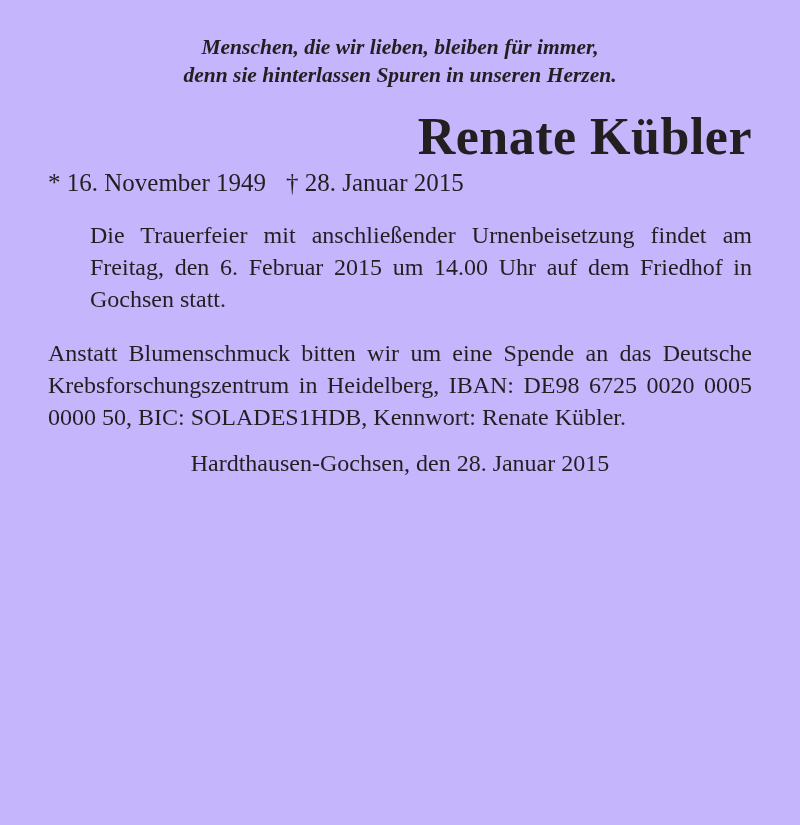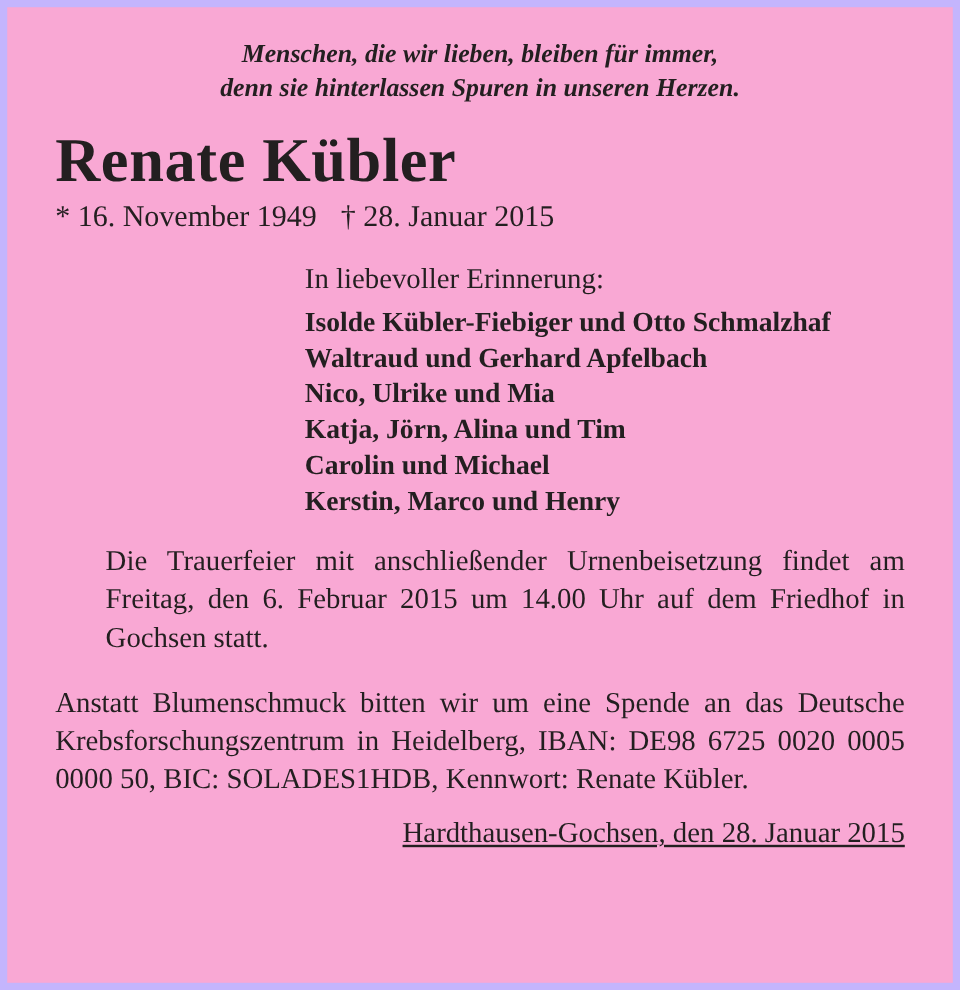--- a/index.html
+++ b/index.html
@@ -10,22 +10,22 @@
   body {
     font-family: "Liberation Serif", "DejaVu Serif", serif;
     color: #231f20;
   }
 
   .notice {
     position: relative;
     width: 800px;
     height: 825px;
     box-sizing: border-box;
-    background: #f9a8d4;
-    border: 6px solid #c4b5fd;
+    background: #c4b5fd;
+    border: 8px solid #c4b5fd;
     overflow: hidden;
   }
 
   .inner {
     box-sizing: border-box;
     width: 100%;
     height: 100%;
     padding: 26px 40px 0 40px;
   }
 
@@ -46,25 +46,25 @@
     font-size: 24px;
     line-height: 1.33;
     text-align: justify;
     text-justify: inter-word;
     margin: 0;
     color: #231f20;
   }
   .para.intro { margin-bottom: 6px; }
   .para.funeral { margin-top: 0; margin-bottom: 22px; margin-left: 42px; }
   .para.donation { margin-bottom: 14px; }
-  .para.place { text-align: right; text-decoration: underline; }
+  .para.place { text-align: center; }
 
   
   .name {
-    text-align: left;
+    text-align: right;
     font-weight: bold;
     font-size: 52px;
     line-height: 1.05;
     letter-spacing: 0.5px;
     margin: 14px 0 4px 0;
     color: #231f20;
   }
   .dates {
     font-size: 25px;
     line-height: 1.2;
@@ -107,29 +107,20 @@
 
 
     <h1 class="name">Renate Kübler</h1>
 
     <div class="dates">
       <span>*</span>
       <span>16. November 1949</span><span class="sep"></span><span>†</span>
       <span>28. Januar 2015</span>
     </div>
 
-    <div class="mourners">
-      <p class="mourners-lead">In liebevoller Erinnerung:</p>
-      <p class="mourner-line">Isolde Kübler-Fiebiger und Otto Schmalzhaf</p>
-      <p class="mourner-line">Waltraud und Gerhard Apfelbach</p>
-      <p class="mourner-line">Nico, Ulrike und Mia</p>
-      <p class="mourner-line">Katja, Jörn, Alina und Tim</p>
-      <p class="mourner-line">Carolin und Michael</p>
-      <p class="mourner-line">Kerstin, Marco und Henry</p>
-    </div>
 
     <p class="para funeral">Die Trauerfeier mit anschließender Urnenbeisetzung findet am Freitag, den 6. Februar 2015 um 14.00 Uhr auf dem Friedhof in Gochsen statt.</p>
 
     <p class="para donation">Anstatt Blumenschmuck bitten wir um eine Spende an das Deutsche Krebsforschungszentrum in Heidelberg, IBAN: DE98 6725 0020 0005 0000 50, BIC: SOLADES1HDB, Kennwort: Renate Kübler.</p>
 
     <p class="para place">Hardthausen-Gochsen, den 28. Januar 2015</p>
 
   </div>
 </div>
 

